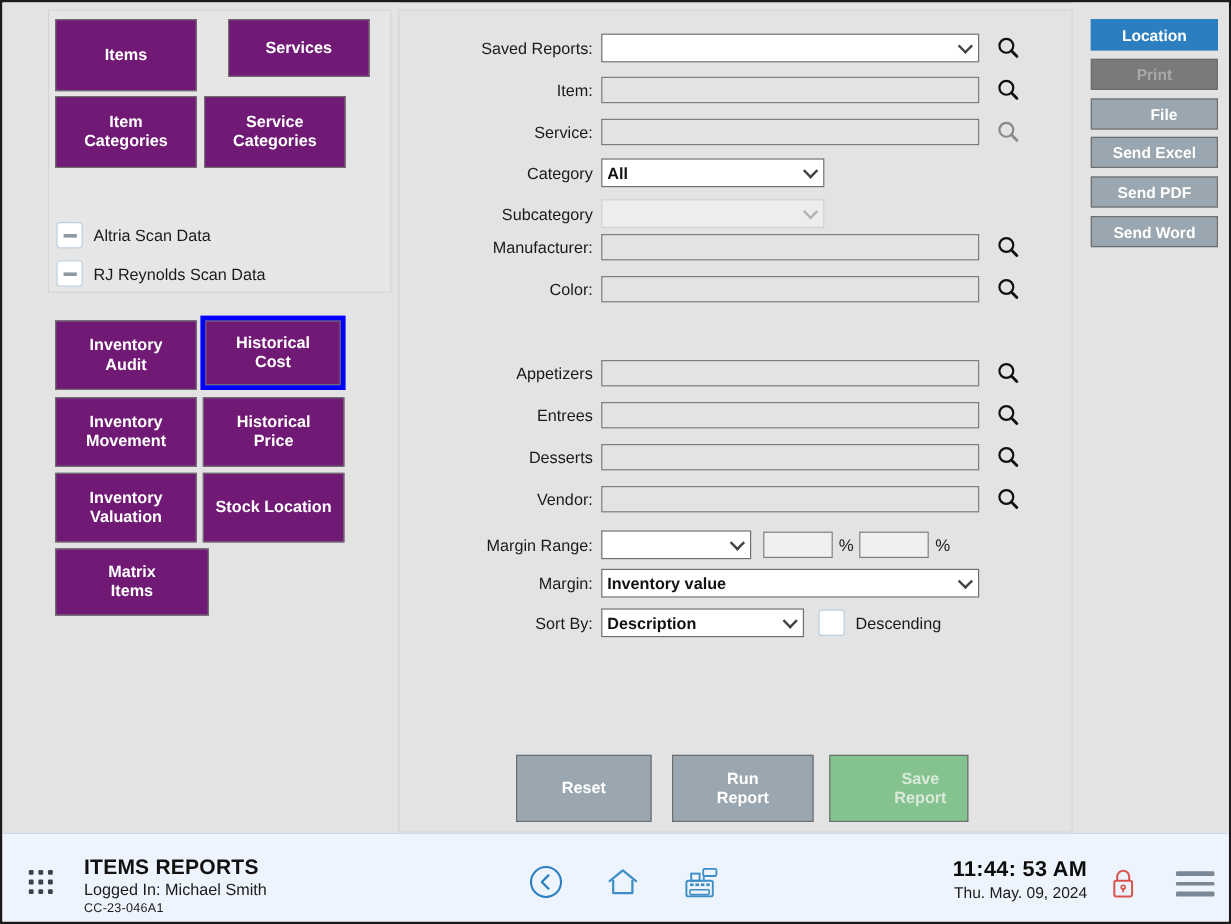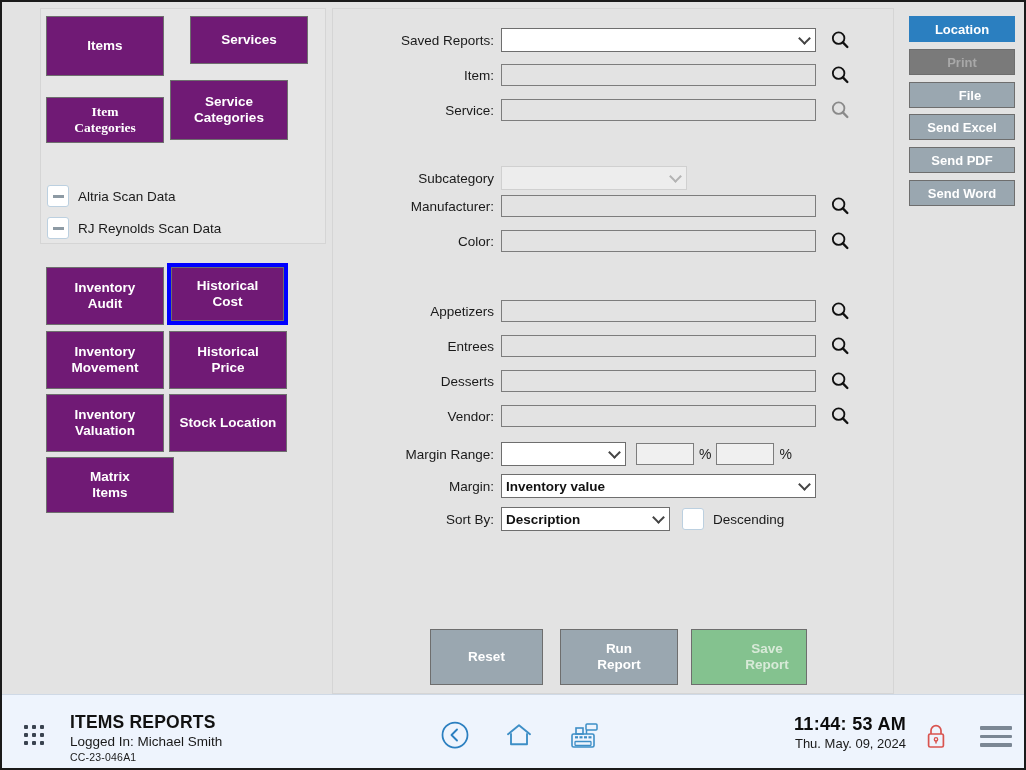--- a/index.html
+++ b/index.html
@@ -140,21 +140,21 @@
 </head>
 <body>
 
 <div id="root">
 
   <div class="left-col">
 
     <div class="left-panel">
       <div class="gbtn" style="left:5px;  top:7px;  width:118px; height:60px;">Items</div>
       <div class="gbtn" style="left:129px;top:7px;  width:118px; height:48px;margin-left:20px;">Services</div>
-      <div class="gbtn" style="left:5px;  top:88px; width:118px; height:46px;font-family:Liberation Serif, serif;">Item<br>Categories</div>
+      <div class="gbtn" style="left:5px;  top:71px; width:118px; height:60px;">Item<br>Categories</div>
       <div class="gbtn" style="left:129px;top:71px; width:118px; height:60px;">Service<br>Categories</div>
 
       <div class="chk-row" style="left:6px; top:176px;">
         <span class="chk-ind">
             <i></i>
           </span>
         <span>Altria Scan Data</span>
       </div>
       <div class="chk-row" style="left:6px; top:208px;">
         <span class="chk-ind">
@@ -200,20 +200,29 @@
 
     <div class="frow" style="left:63px; top:90px;">
       <span class="flabel">Service:</span>
       <input class="ftext" style="width: 315px;" value="">
       <svg class="mag dis" viewBox="0 0 24 24" style="margin-left:13px;">
         <circle cx="10.5" cy="10" r="6.3" fill="none" stroke="#111" stroke-width="2"></circle>
         <line x1="15.1" y1="14.6" x2="20" y2="19.6" stroke="#111" stroke-width="2.6" stroke-linecap="round"></line>
       </svg>
     </div>
 
+    <div class="frow" style="left:63px; top:123px;">
+      <span class="flabel">Category</span>
+      <span class="selwrap">
+        <select class="fsel" style="width:186px;">
+          <option>All</option>
+        </select>
+        <span class="chev"></span>
+      </span>
+    </div>
 
     <div class="frow" style="left:63px; top:157px;">
       <span class="flabel">Subcategory</span>
       <span class="selwrap dis">
         <select class="fsel dis" style="width:186px;" disabled="">
           <option></option>
         </select>
         <span class="chev"></span>
       </span>
     </div>

